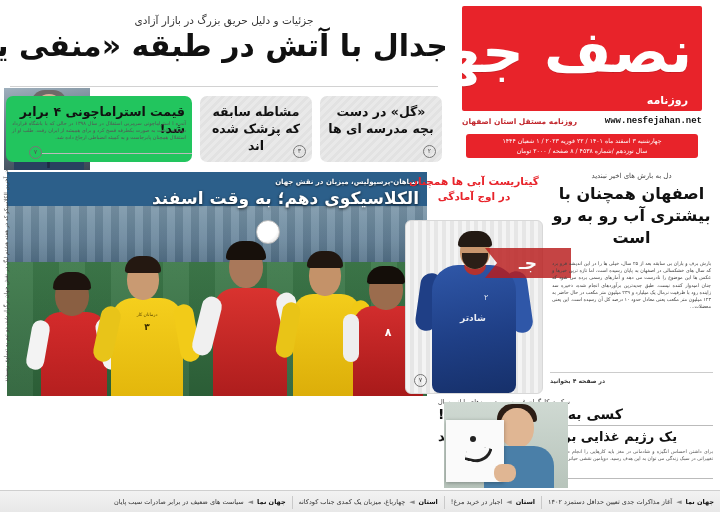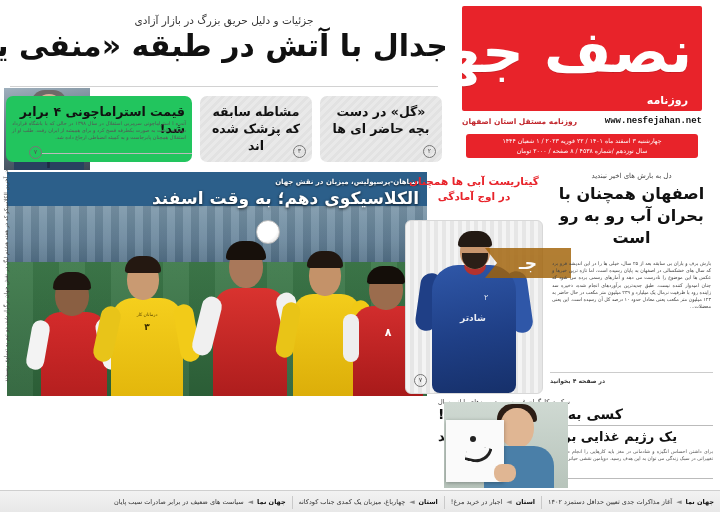--- a/index.html
+++ b/index.html
@@ -181,21 +181,21 @@
   .est-photo .sleeveR{position:absolute;left:102px;top:50px;width:22px;height:62px;background:#2f57a8;border-radius:12px;transform:rotate(-8deg);}
   .est-photo .head{position:absolute;left:54px;top:14px;width:30px;height:34px;border-radius:48%;background:#c9966e;}
   .est-photo .hair{position:absolute;left:52px;top:10px;width:34px;height:16px;border-radius:17px 17px 3px 3px;background:#241a14;}
   .est-photo .beard{position:absolute;left:56px;top:32px;width:26px;height:16px;border-radius:0 0 13px 13px;background:#2b1f17;}
   .est-photo .collar{position:absolute;left:58px;top:44px;width:22px;height:10px;background:#b4322f;border-radius:0 0 10px 10px;}
   .est-photo .logo{position:absolute;left:36px;top:92px;width:62px;height:12px;color:#fff;font-size:9px;font-weight:bold;text-align:center;opacity:.9;}
   .est-num{position:absolute;left:78px;top:72px;color:#fff;font-size:8px;opacity:.85;}
   .est-pg{position:absolute;left:8px;bottom:6px;}
   .watermark{
     position:absolute;right:-26px;top:76px;width:86px;height:30px;
-    background:#a16207;opacity:.82;
+    background:#b91c1c;opacity:.82;
     clip-path:polygon(0 0,100% 0,100% 100%,0 100%,14% 50%);
     color:#fff;font-size:17px;font-weight:bold;line-height:30px;text-align:center;
     overflow:hidden;
   }
 
   
   .bottom{position:absolute;left:0;top:398px;width:720px;height:92px;}
 
   .happy{position:absolute;right:7px;top:0;width:275px;height:90px;}
   .happy-kicker{position:absolute;right:0;top:0;width:275px;text-align:left;font-size:6.5px;color:#444;}
@@ -257,21 +257,21 @@
 
       <div class="coach-photo">
         <div class="suit"></div>
         <div class="shirt"></div>
         <div class="tie"></div>
         <div class="hair"></div>
         <div class="face"></div>
       </div>
 
       <div class="sbox" style="right:6px;width:122px;">
-        <div class="sbox-title two">«گل» در دست بچه حاضر ای ها</div>
+        <div class="sbox-title two">«گل» در دست بچه مدرسه ای ها</div>
         <div class="pg" style="right:6px;bottom:4px;">۲</div>
       </div>
 
       <div class="sbox" style="right:136px;width:112px;">
         <div class="sbox-title two">مشاطه سابقه که پزشک شده اند</div>
         <div class="pg" style="right:6px;bottom:4px;">۳</div>
       </div>
 
       <div class="sbox sbox-plain" style="right:256px;width:186px;">
         <div class="sbox-title" style="text-align:right;">قیمت استراماچونی ۴ برابر شد!</div>
@@ -365,21 +365,21 @@
         <div class="hair"></div>
         <div class="est-num">۲</div>
         <div class="logo">شادتر</div>
         <div class="pg est-pg">۷</div>
       </div>
       <div class="watermark">جـ</div>
     </div>
 
     <div class="water">
       <div class="water-kicker">دل به بارش های اخیر نبندید</div>
-      <div class="water-head">اصفهان همچنان با بحران آب رو به رو است</div>
+      <div class="water-head">اصفهان همچنان با بیشتری آب رو به رو است</div>
       <div class="water-body">بارش برف و باران بی سابقه بعد از ۲۵ سال، خیلی ها را در این اندیشه فرو برد که سال های خشکسالی در اصفهان به پایان رسیده است، اما تازه ترین خبرها و عکس ها این موضوع را نادرست می دهد و آمارهای رسمی برده می شود که چنان امیدوار کننده نیست. طبق جدیدترین برآوردهای انجام شده، ذخیره سد زاینده رود با ظرفیت نرمال یک میلیارد و ۲۳۹ میلیون متر مکعب در حال حاضر به ۱۲۳ میلیون متر مکعب یعنی معادل حدود ۱۰ درصد کل آن رسیده است. این یعنی معضلات...</div>
       <div class="water-rule"></div>
       <div class="water-more">در صفحه ۴ بخوانید</div>
     </div>
   </div>
 
   <div class="bottom">
     <div class="happy">
       <div class="happy-kicker">سکوت کارگران غیررسمی در روزهای پایانی سال</div>
       <div class="happy-head1">کسی به ما عیدی نمی دهد!</div>

